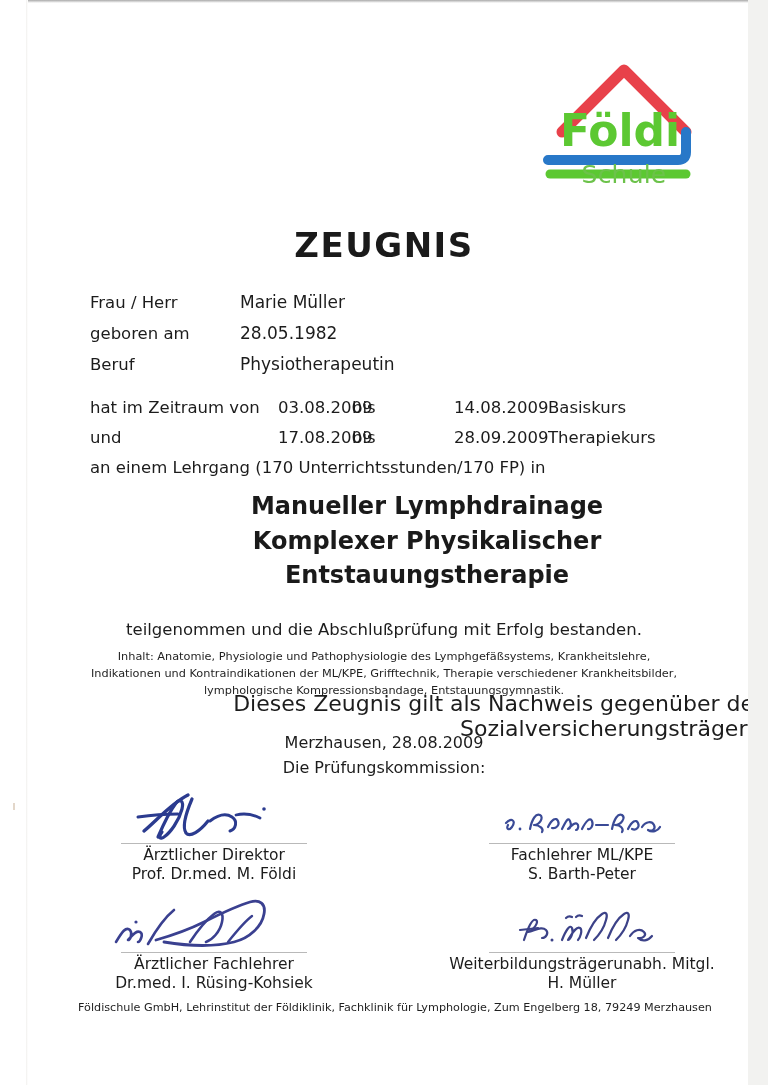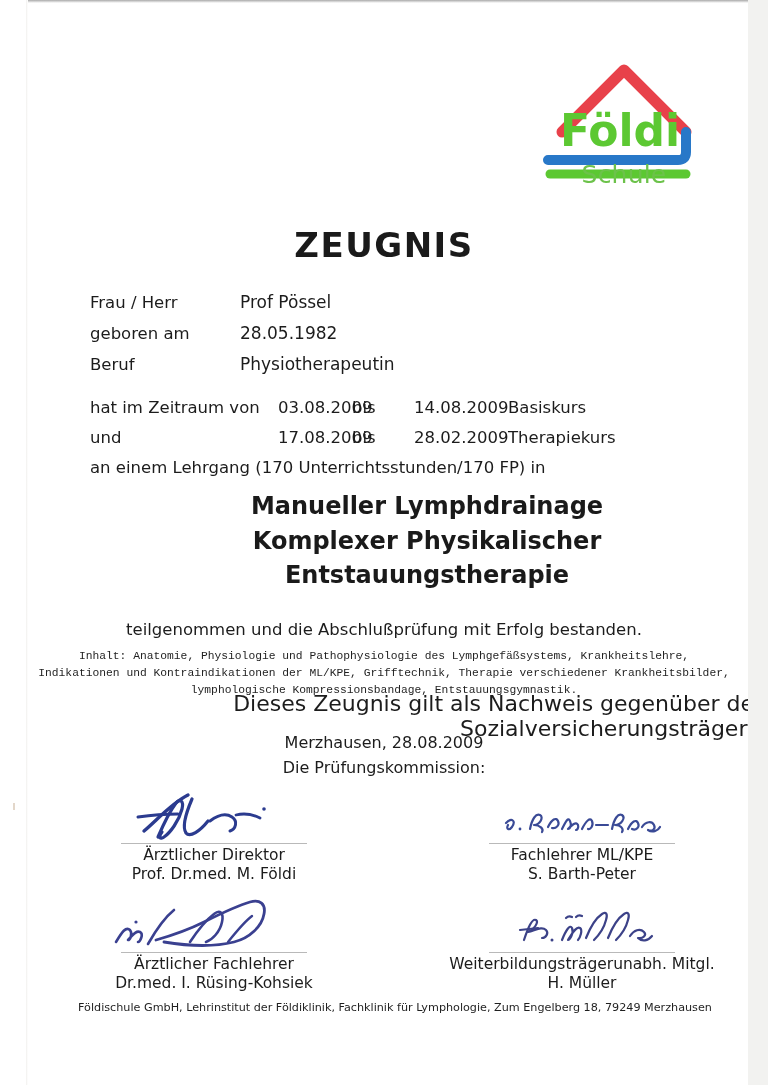--- a/index.html
+++ b/index.html
@@ -100,21 +100,21 @@
   }
   .period .row {
     display: flex;
     align-items: baseline;
     margin-bottom: 11px;
     white-space: nowrap;
   }
   .period .c-lead { width: 188px; flex: 0 0 188px; }
   .period .c-from { width: 74px; flex: 0 0 74px; }
   .period .c-bis  { width: 62px; flex: 0 0 62px; }
-  .period .c-to   { width: 94px; flex: 0 0 94px; }
+  .period .c-to   { width: 94px; flex: 0 0 94px; margin-left: 40px; }
   .period .c-kind { }
   .period .lehrgang { margin-top: 3px; }
 
   
   .course {
     position: absolute;
     left: 0; top: 489px;
     width: 768px;
     text-align: center;
     padding-left: 43px;
@@ -138,21 +138,20 @@
 
   
   .inhalt {
     position: absolute;
     left: 0; top: 648px;
     width: 768px;
     text-align: center;
     font-size: 11.3px;
     line-height: 1.52;
     color: #1f1f1f;
-    font-family: Liberation Mono, monospace;
   }
 
   
   .nachweis {
     position: absolute;
     left: 0; top: 691px;
     width: 768px;
     text-align: right;
     font-size: 22px;
     color: #1c1c1c;
@@ -253,21 +252,21 @@
       <text x="84" y="98" text-anchor="middle" font-family="DejaVu Sans, sans-serif" font-size="44" font-weight="bold" fill="#5cc832">Földi</text>
     </svg>
     <div class="logo-schule">Schule</div>
   </div>
 
   <div class="title">ZEUGNIS</div>
 
   <div class="person">
     <div class="row">
       <span class="lbl">Frau / Herr</span>
-      <span class="val">Prof Pössel</span>
+      <span class="val">Marie Müller</span>
     </div>
     <div class="row">
       <span class="lbl">geboren am</span>
       <span class="val">28.05.1982</span>
     </div>
     <div class="row">
       <span class="lbl">Beruf</span>
       <span class="val">Physiotherapeutin</span>
     </div>
   </div>
@@ -277,21 +276,21 @@
       <span class="c-lead">hat im Zeitraum von</span>
       <span class="c-from">03.08.2009</span>
       <span class="c-bis">bis</span>
       <span class="c-to">14.08.2009</span>
       <span class="c-kind">Basiskurs</span>
     </div>
     <div class="row">
       <span class="c-lead">und</span>
       <span class="c-from">17.08.2009</span>
       <span class="c-bis">bis</span>
-      <span class="c-to">28.02.2009</span>
+      <span class="c-to">28.09.2009</span>
       <span class="c-kind">Therapiekurs</span>
     </div>
     <div class="lehrgang">an einem Lehrgang (170 Unterrichtsstunden/170 FP) in</div>
   </div>
 
   <div class="course">
     <div>Manueller Lymphdrainage</div>
     <div>Komplexer Physikalischer</div>
     <div>Entstauungstherapie</div>
   </div>

